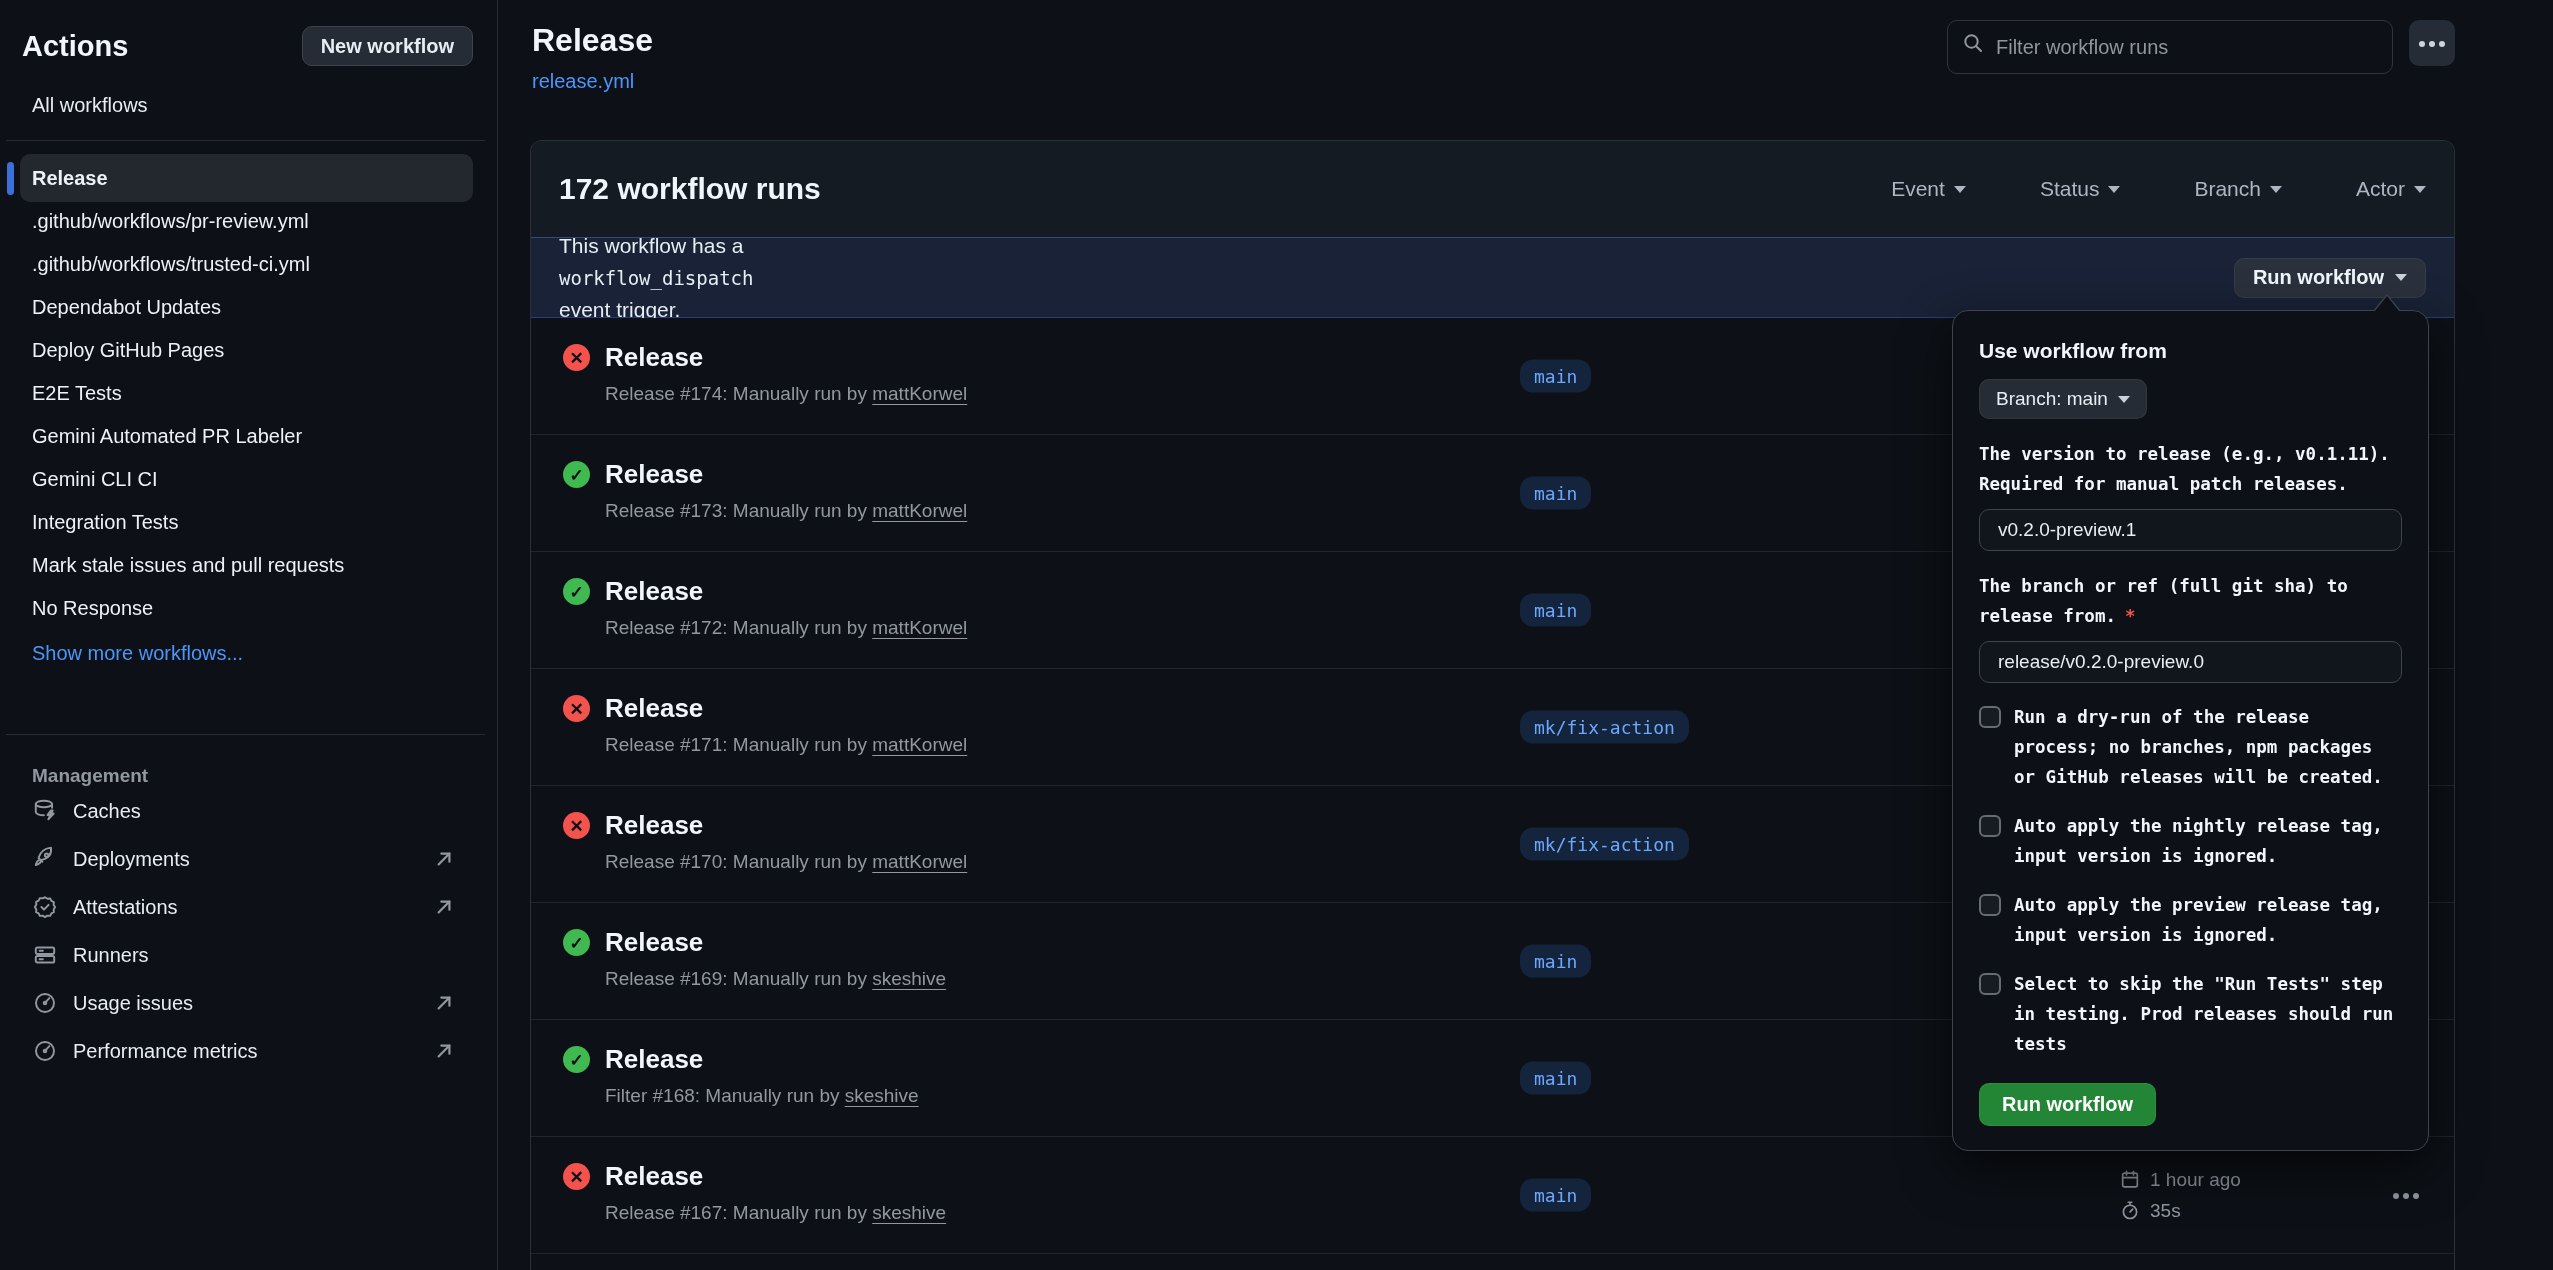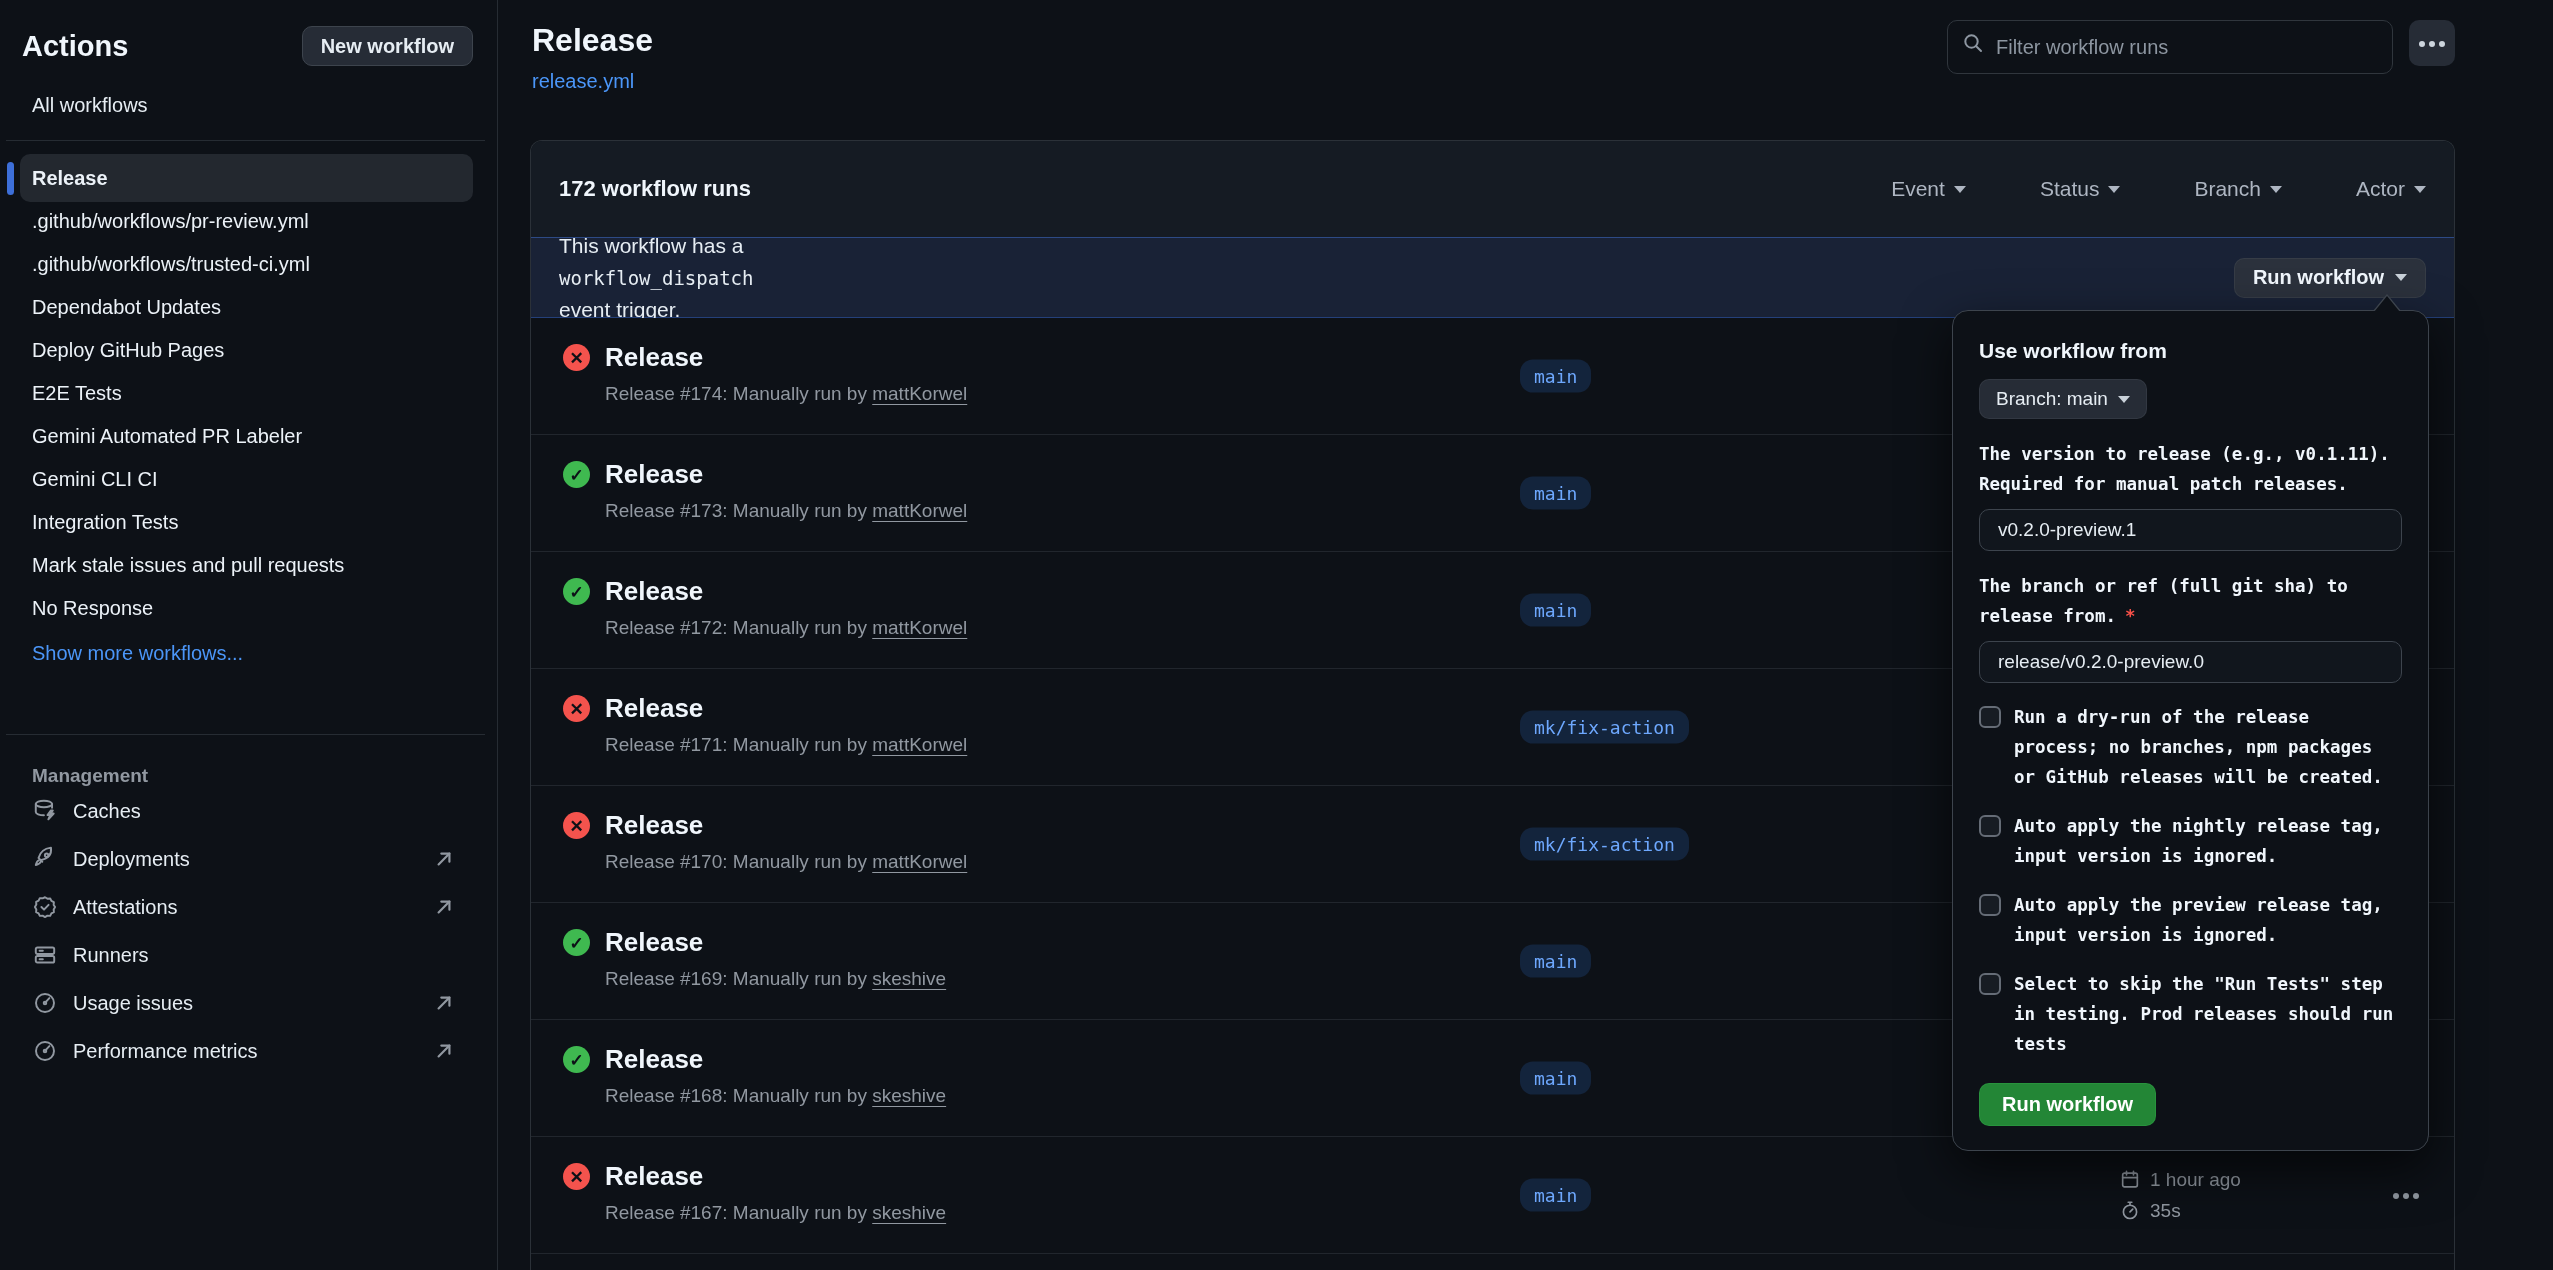--- a/index.html
+++ b/index.html
@@ -41,21 +41,21 @@
   .search-ic svg { width:24px; height:24px; display:block; }
   .kebab-btn { position:absolute; right:0; top:20px; width:46px; height:46px; background:#262c36; border:none;
     border-radius:10px; cursor:pointer; color:#cdd5dd; }
   .dots { display:inline-block; width:6px; height:6px; border-radius:50%; background:currentColor;
     box-shadow:-10px 0 0 currentColor, 10px 0 0 currentColor; vertical-align:middle; }
 
   
   .panel { position:absolute; left:0; top:140px; width:1925px; height:1130px;
     border:1px solid #2b3138; border-bottom:none; border-radius:12px 12px 0 0; overflow:hidden; }
   .panel-head { height:96px; background:#151b23; display:flex; align-items:center; padding:0 28px; }
-  .count { font-size:22px; font-weight:700; color:#f0f6fc; }
+  .count { font-size:30px; font-weight:700; color:#f0f6fc; }
   .filters { margin-left:auto; display:flex; gap:74px; }
   .filter { background:none; border:none; color:#aeb6c2; font-size:21px; cursor:pointer; display:flex;
     align-items:center; gap:9px; font-family:inherit; padding:0; }
   .caret { width:0; height:0; border-left:6px solid transparent; border-right:6px solid transparent;
     border-top:7px solid currentColor; display:inline-block; }
 
   .banner { height:81px; background:#192236; border-top:1px solid #2d4a85; border-bottom:1px solid #24407a;
     display:flex; align-items:center; padding:0 28px; }
   .banner-text { font-size:21px; color:#e6edf3; display:flex; align-items:flex-start; gap:9px;flex-direction:column; }
   .banner-text code { font-family:"DejaVu Sans Mono", monospace; font-size:19px; color:#e6edf3; }
@@ -428,21 +428,21 @@
             <span class="branch">main</span>
 
           </div>
 
           <div class="run-row">
             <div class="run-main">
               <span class="status success"></span>
               <div class="run-text">
                 <div class="run-title">Release</div>
                 <div class="run-sub">
-                  <span>Release #168: Manually run by</span>
+                  <span>Filter #168: Manually run by</span>
                   <a class="actor">skeshive</a>
                 </div>
               </div>
             </div>
             <span class="branch">main</span>
 
           </div>
 
           <div class="run-row">
             <div class="run-main">

